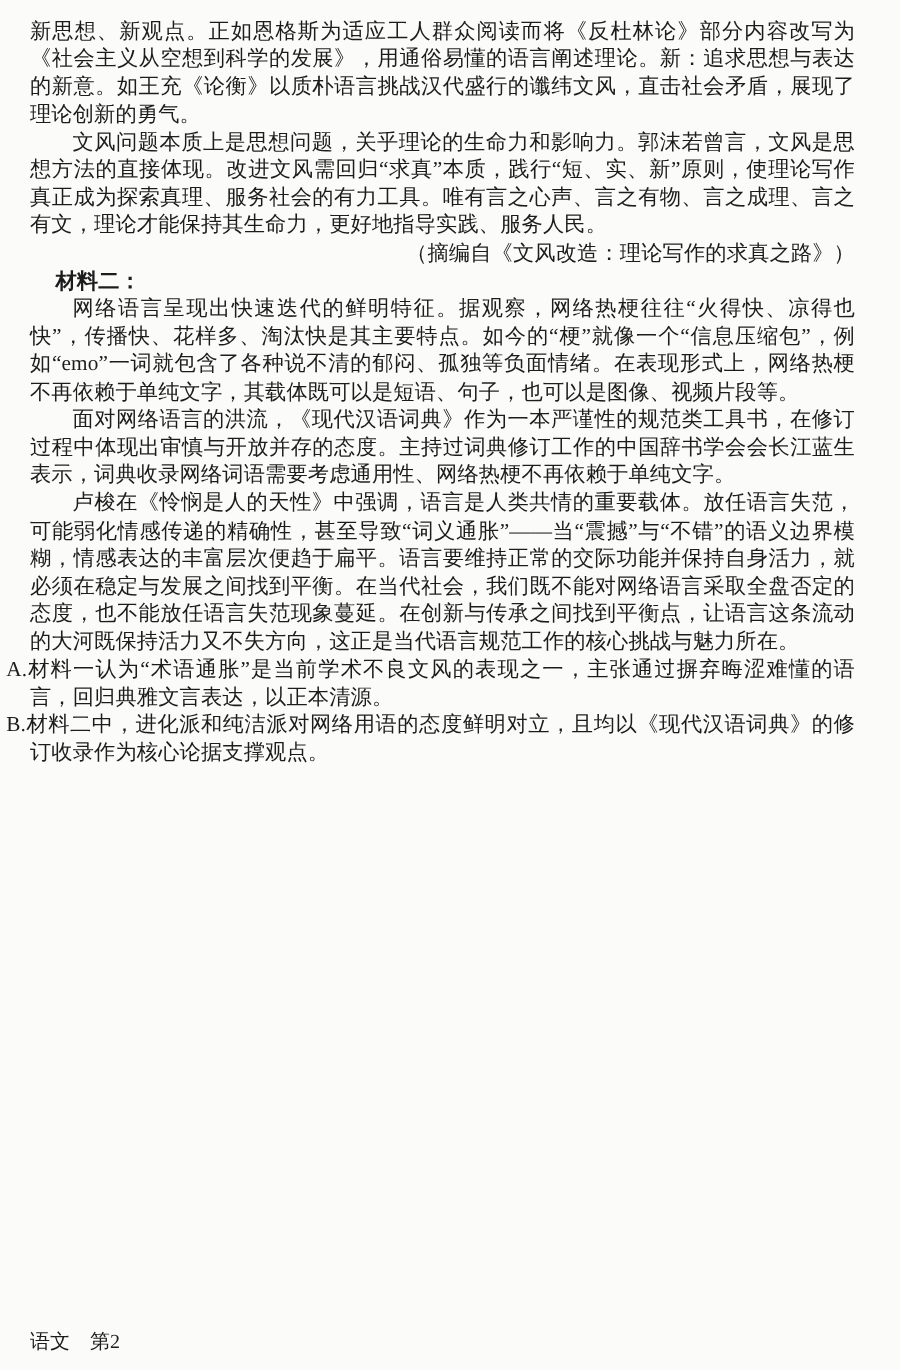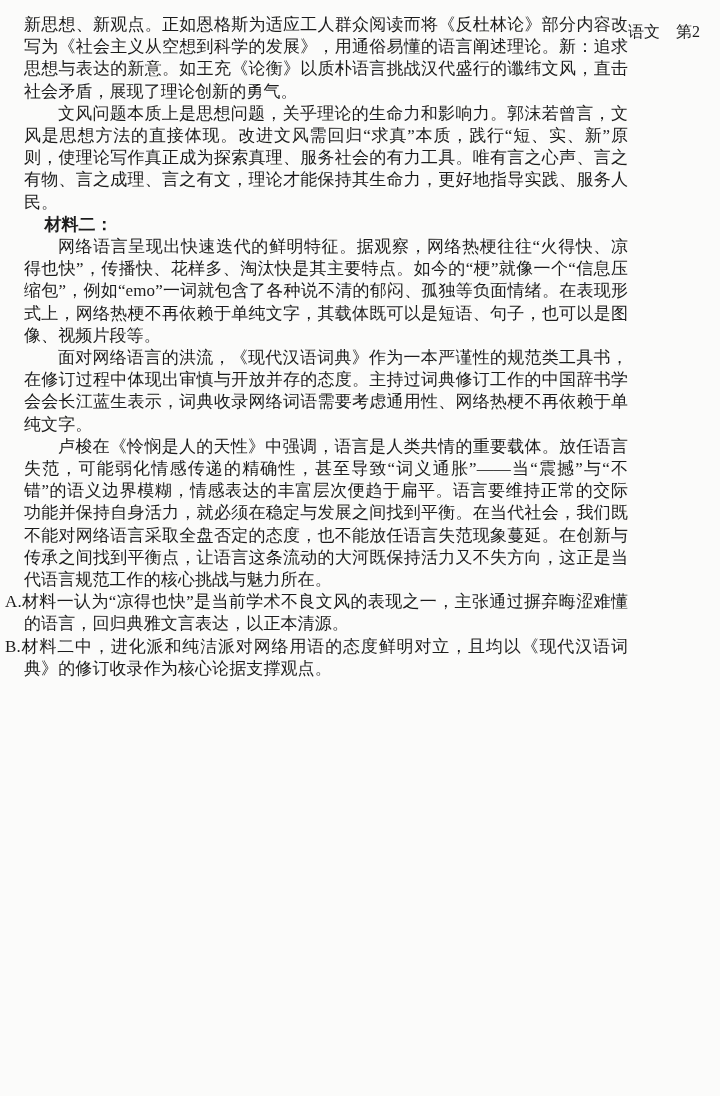--- a/index.html
+++ b/index.html
@@ -11,23 +11,23 @@
     width: 720px;
     height: 1096px;
     font-family: "Liberation Serif", "DejaVu Serif", serif;
   }
   .page {
     box-sizing: border-box;
     width: 720px;
     height: 1096px;
     background: #fbfbfa;
     color: #1c1c1c;
-    padding: 14px 20px 8px 24px;
+    padding: 14px 36px 8px 24px;
     display: flex;
-    flex-direction: row;
+    flex-direction: column;
     overflow: hidden;
   }
   .content {
     flex: 1 1 auto;
     font-size: 17px;
     line-height: 22.2px;
     text-align: justify;
     text-justify: inter-ideograph;
     letter-spacing: 0.1px;
   }
@@ -52,34 +52,35 @@
   .p-question {
     margin-left: -14px;
     text-indent: 0;
   }
   .p-option {
     padding-left: 36px;
     text-indent: -19px;
   }
   .footer {
     flex: 0 0 auto;
-    text-align: right;
+    text-align: left;
     font-size: 16px;
     padding: 8px 0 4px 0;
     color: #1c1c1c;
   }
 </style>
 </head>
 <body>
 
 <div class="page">
   <div class="content">
     <p class="p-cont">新思想、新观点。正如恩格斯为适应工人群众阅读而将《反杜林论》部分内容改写为《社会主义从空想到科学的发展》，用通俗易懂的语言阐述理论。新：追求思想与表达的新意。如王充《论衡》以质朴语言挑战汉代盛行的谶纬文风，直击社会矛盾，展现了理论创新的勇气。</p>
     <p class="p-body">文风问题本质上是思想问题，关乎理论的生命力和影响力。郭沫若曾言，文风是思想方法的直接体现。改进文风需回归“求真”本质，践行“短、实、新”原则，使理论写作真正成为探索真理、服务社会的有力工具。唯有言之心声、言之有物、言之成理、言之有文，理论才能保持其生命力，更好地指导实践、服务人民。</p>
+    <p class="p-attr">（摘编自《文风改造：理论写作的求真之路》）</p>
     <p class="p-heading">材料二：</p>
     <p class="p-body">网络语言呈现出快速迭代的鲜明特征。据观察，网络热梗往往“火得快、凉得也快”，传播快、花样多、淘汰快是其主要特点。如今的“梗”就像一个“信息压缩包”，例如“emo”一词就包含了各种说不清的郁闷、孤独等负面情绪。在表现形式上，网络热梗不再依赖于单纯文字，其载体既可以是短语、句子，也可以是图像、视频片段等。</p>
     <p class="p-body">面对网络语言的洪流，《现代汉语词典》作为一本严谨性的规范类工具书，在修订过程中体现出审慎与开放并存的态度。主持过词典修订工作的中国辞书学会会长江蓝生表示，词典收录网络词语需要考虑通用性、网络热梗不再依赖于单纯文字。</p>
     <p class="p-body">卢梭在《怜悯是人的天性》中强调，语言是人类共情的重要载体。放任语言失范，可能弱化情感传递的精确性，甚至导致“词义通胀”——当“震撼”与“不错”的语义边界模糊，情感表达的丰富层次便趋于扁平。语言要维持正常的交际功能并保持自身活力，就必须在稳定与发展之间找到平衡。在当代社会，我们既不能对网络语言采取全盘否定的态度，也不能放任语言失范现象蔓延。在创新与传承之间找到平衡点，让语言这条流动的大河既保持活力又不失方向，这正是当代语言规范工作的核心挑战与魅力所在。</p>
-    <p class="p-option">A.材料一认为“凉得也快”是当前学术不良文风的表现之一，主张通过摒弃晦涩难懂的语言，回归典雅文言表达，以正本清源。</p>
+    <p class="p-option">A.材料一认为“术语通胀”是当前学术不良文风的表现之一，主张通过摒弃晦涩难懂的语言，回归典雅文言表达，以正本清源。</p>
     <p class="p-option">B.材料二中，进化派和纯洁派对网络用语的态度鲜明对立，且均以《现代汉语词典》的修订收录作为核心论据支撑观点。</p>
   </div>
   <div class="footer">语文　第2</div>
 </div>
 
 </body></html>

